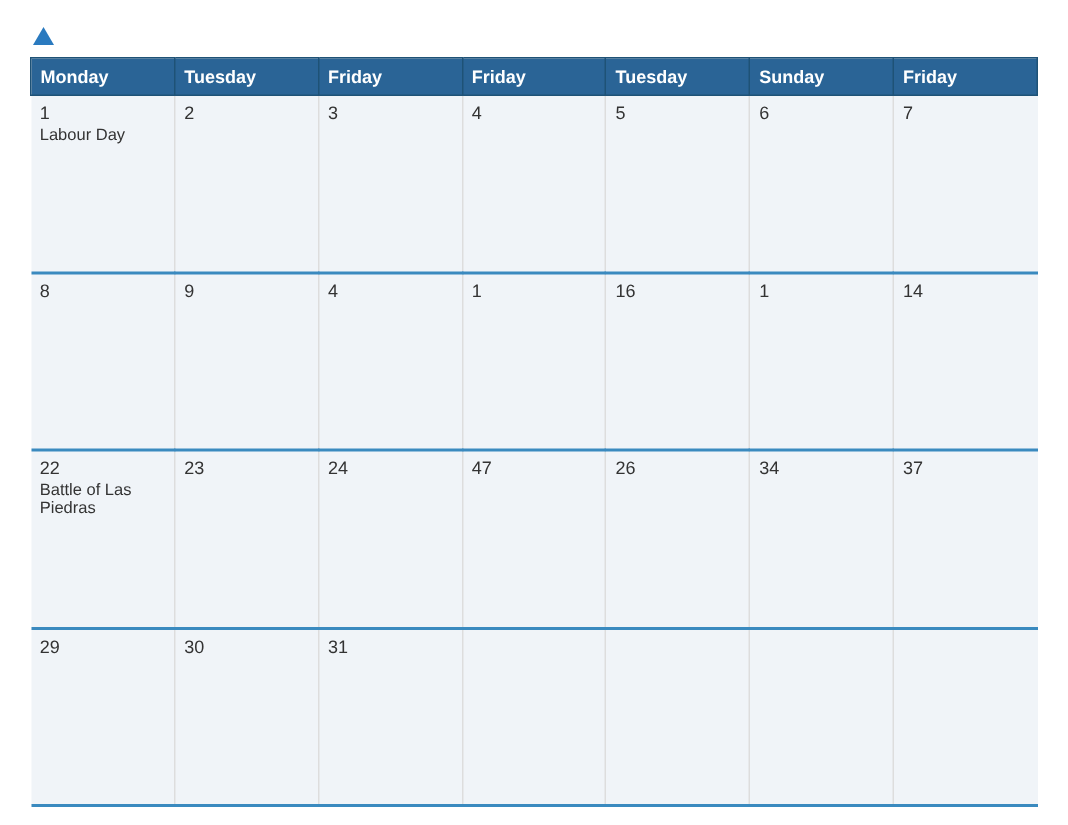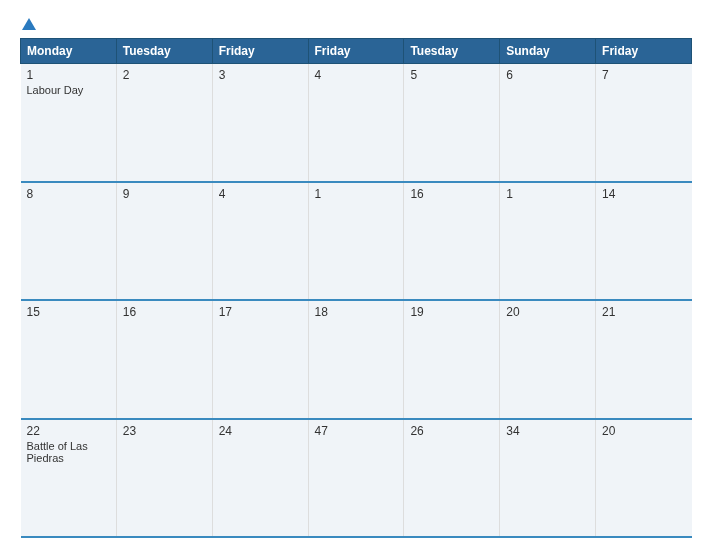--- a/index.html
+++ b/index.html
@@ -179,60 +179,52 @@
           </td>
           <td>
             <span class="day-number">1</span>
           </td>
           <td>
             <span class="day-number">14</span>
           </td>
         </tr>
         <tr>
           <td>
-            <span class="day-number">15</span>
-          </td>
-          <td>
-            <span class="day-number">16</span>
-          </td>
-          <td>
-            <span class="day-number">17</span>
-          </td>
-          <td>
-            <span class="day-number">18</span>
-          </td>
-          <td>
-            <span class="day-number">19</span>
-          </td>
-          <td>
-            <span class="day-number">20</span>
-          </td>
-          <td>
-            <span class="day-number">21</span>
-          </td>
-        </tr>
-        <tr>
-          <td>
             <span class="day-number">22</span>
             <span class="day-event">Battle of Las Piedras</span>
           </td>
           <td>
             <span class="day-number">23</span>
           </td>
           <td>
             <span class="day-number">24</span>
           </td>
           <td>
             <span class="day-number">47</span>
           </td>
           <td>
             <span class="day-number">26</span>
           </td>
           <td>
             <span class="day-number">34</span>
           </td>
           <td>
-            <span class="day-number">20</span>
-          </td>
+            <span class="day-number">37</span>
+          </td>
+        </tr>
+        <tr>
+          <td>
+            <span class="day-number">29</span>
+          </td>
+          <td>
+            <span class="day-number">30</span>
+          </td>
+          <td>
+            <span class="day-number">31</span>
+          </td>
+          <td></td>
+          <td></td>
+          <td></td>
+          <td></td>
         </tr>
       </tbody>
   </table>
 </div>
 
 </body></html>

